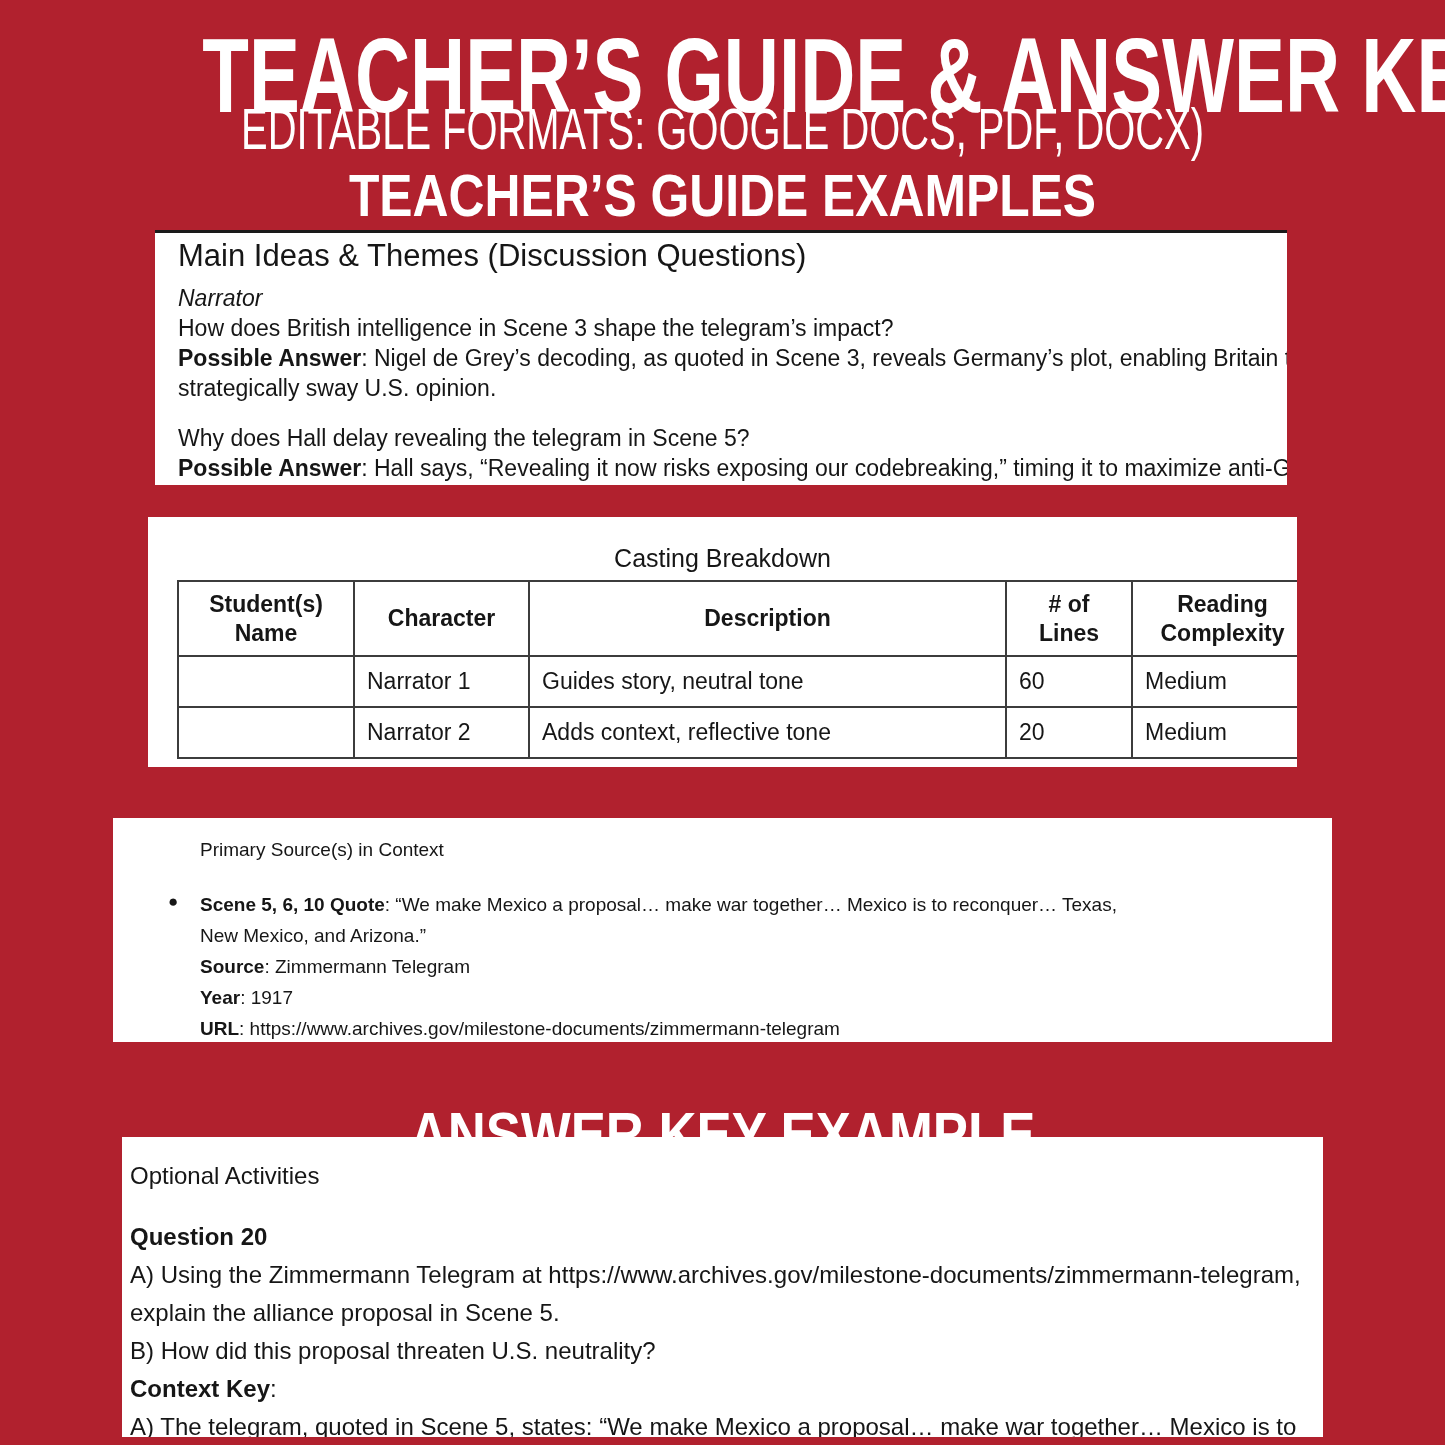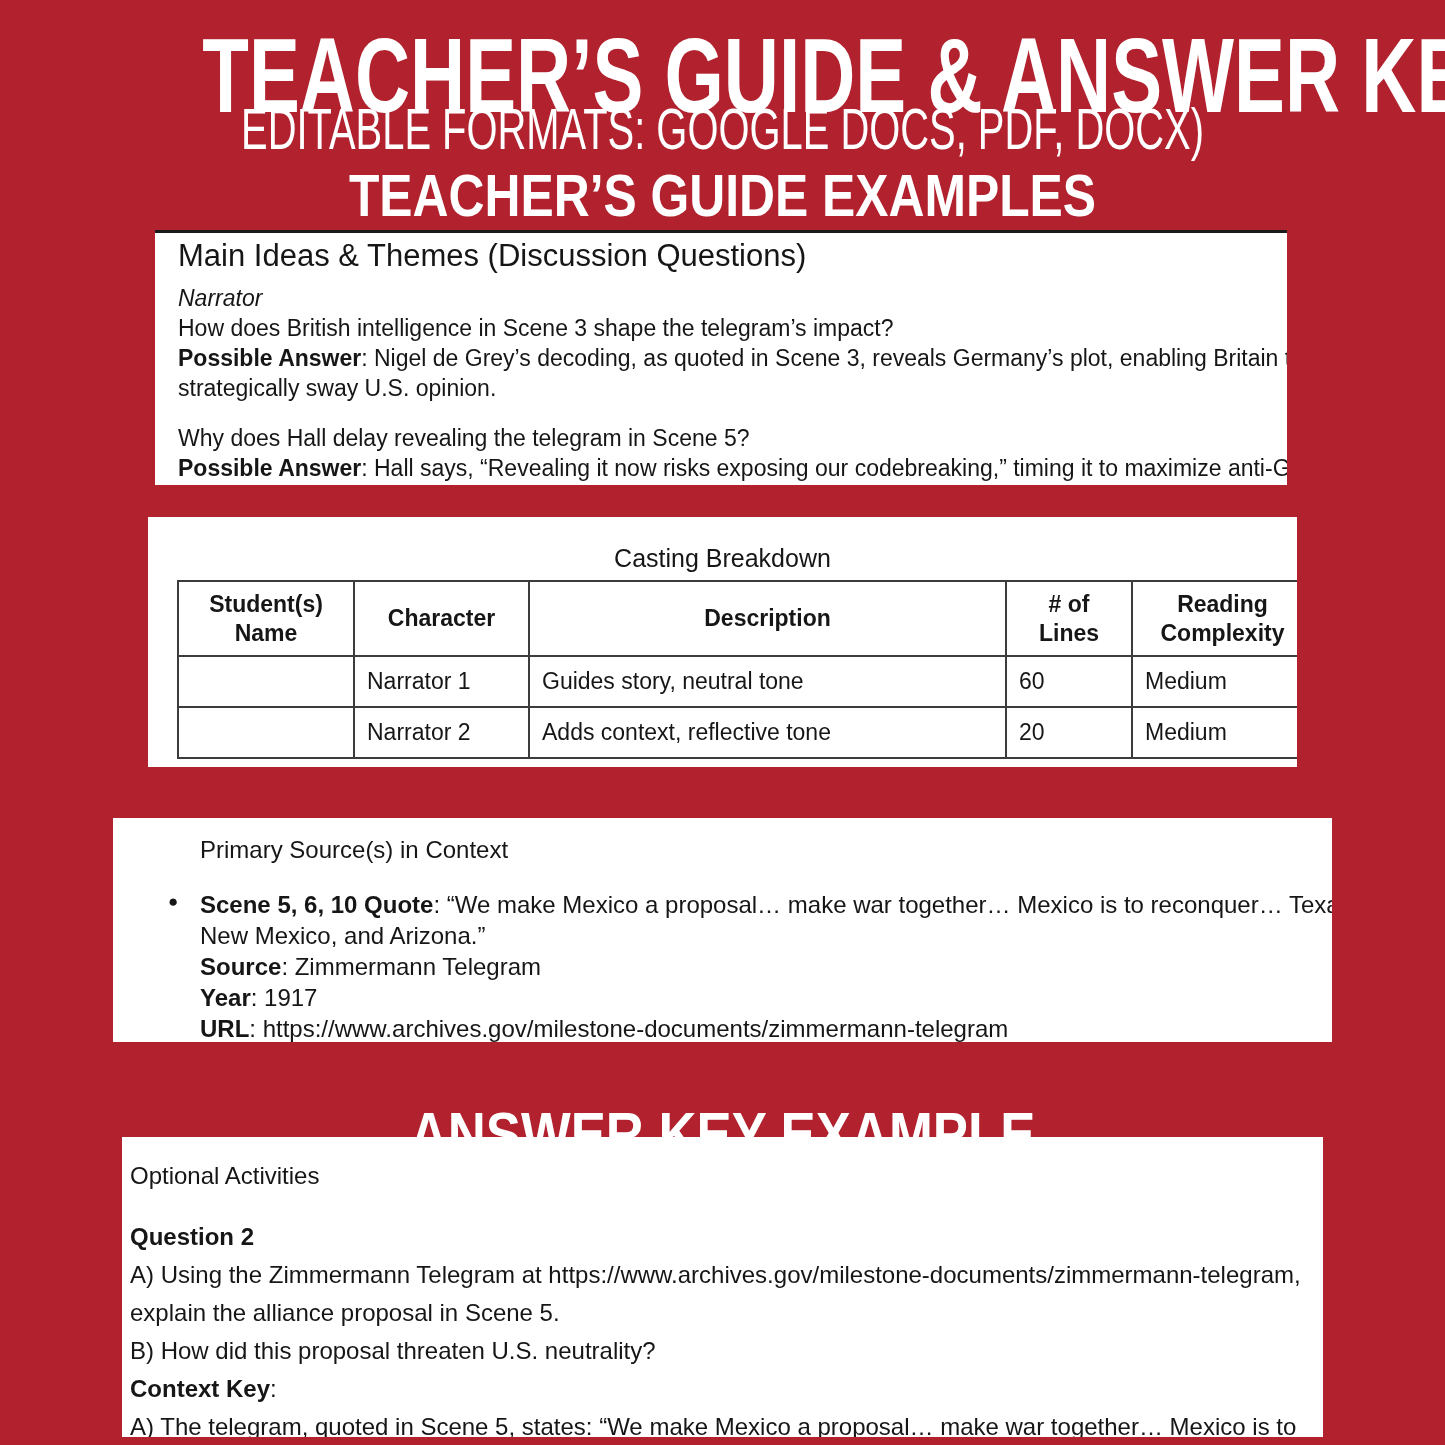--- a/index.html
+++ b/index.html
@@ -32,21 +32,21 @@
   .p1 .line{ left:23px; font-size:23px; line-height:30px; }
   .p1 .doc-title{ top:8px; font-size:31px; }
   
   .p2-title{ position:absolute; top:24px; left:0; right:0; text-align:center; font-size:25px; line-height:34px; }
   table.cast{ position:absolute; left:7px; top:63px; border-collapse:collapse; table-layout:fixed; width:1135px;margin-left:22px; }
   table.cast td, table.cast th{ border:2px solid #3c3c3c; font-size:23px; overflow:hidden; }
   table.cast th{ font-weight:bold; text-align:center; vertical-align:middle; line-height:29px; height:73px; padding:0 26px; }
   table.cast td{ height:49px; vertical-align:middle; padding:0 0 0 12px; text-align:left;border-radius:23px; }
   
   .p3 .doc-title{ left:11px; top:16px; font-size:32px; }
-  .p3 .line{ left:87px; font-size:24px; line-height:31px; }
+  .p3 .line{ left:87px; font-size:19px; line-height:31px; }
   .p3 .bullet{ position:absolute; left:55px; top:74px; font-size:17px; }
   
   .p4 .doc-title{ left:8px; top:20px; font-size:31px; }
   .p4 .line{ left:8px; font-size:24px; line-height:38px; }
 </style>
 </head>
 <body>
 
 <div class="canvas">
 
@@ -106,21 +106,21 @@
     <div class="bullet">●</div>
     <div class="line" style="top:71px"><span class="b">Scene 5, 6, 10 Quote</span><span>: “We make Mexico a proposal… make war together… Mexico is to reconquer… Texas,</span></div>
     <div class="line" style="top:102px">New Mexico, and Arizona.”</div>
     <div class="line" style="top:133px"><span class="b">Source</span><span>: Zimmermann Telegram</span></div>
     <div class="line" style="top:164px"><span class="b">Year</span><span>: 1917</span></div>
     <div class="line" style="top:195px"><span class="b">URL</span><span>: https://www.archives.gov/milestone-documents/zimmermann-telegram</span></div>
   </div>
 
   <div class="panel p4">
     <div class="line doc-title">Optional Activities</div>
-    <div class="line b" style="top:81px">Question 2</div>
+    <div class="line b" style="top:81px">Question 20</div>
     <div class="line" style="top:119px">A) Using the Zimmermann Telegram at https://www.archives.gov/milestone-documents/zimmermann-telegram,</div>
     <div class="line" style="top:157px">explain the alliance proposal in Scene 5.</div>
     <div class="line" style="top:195px">B) How did this proposal threaten U.S. neutrality?</div>
     <div class="line" style="top:233px"><span class="b">Context Key</span><span>:</span></div>
     <div class="line" style="top:271px">A) The telegram, quoted in Scene 5, states: “We make Mexico a proposal… make war together… Mexico is to</div>
   </div>
 
 </div>
 
 </body></html>

